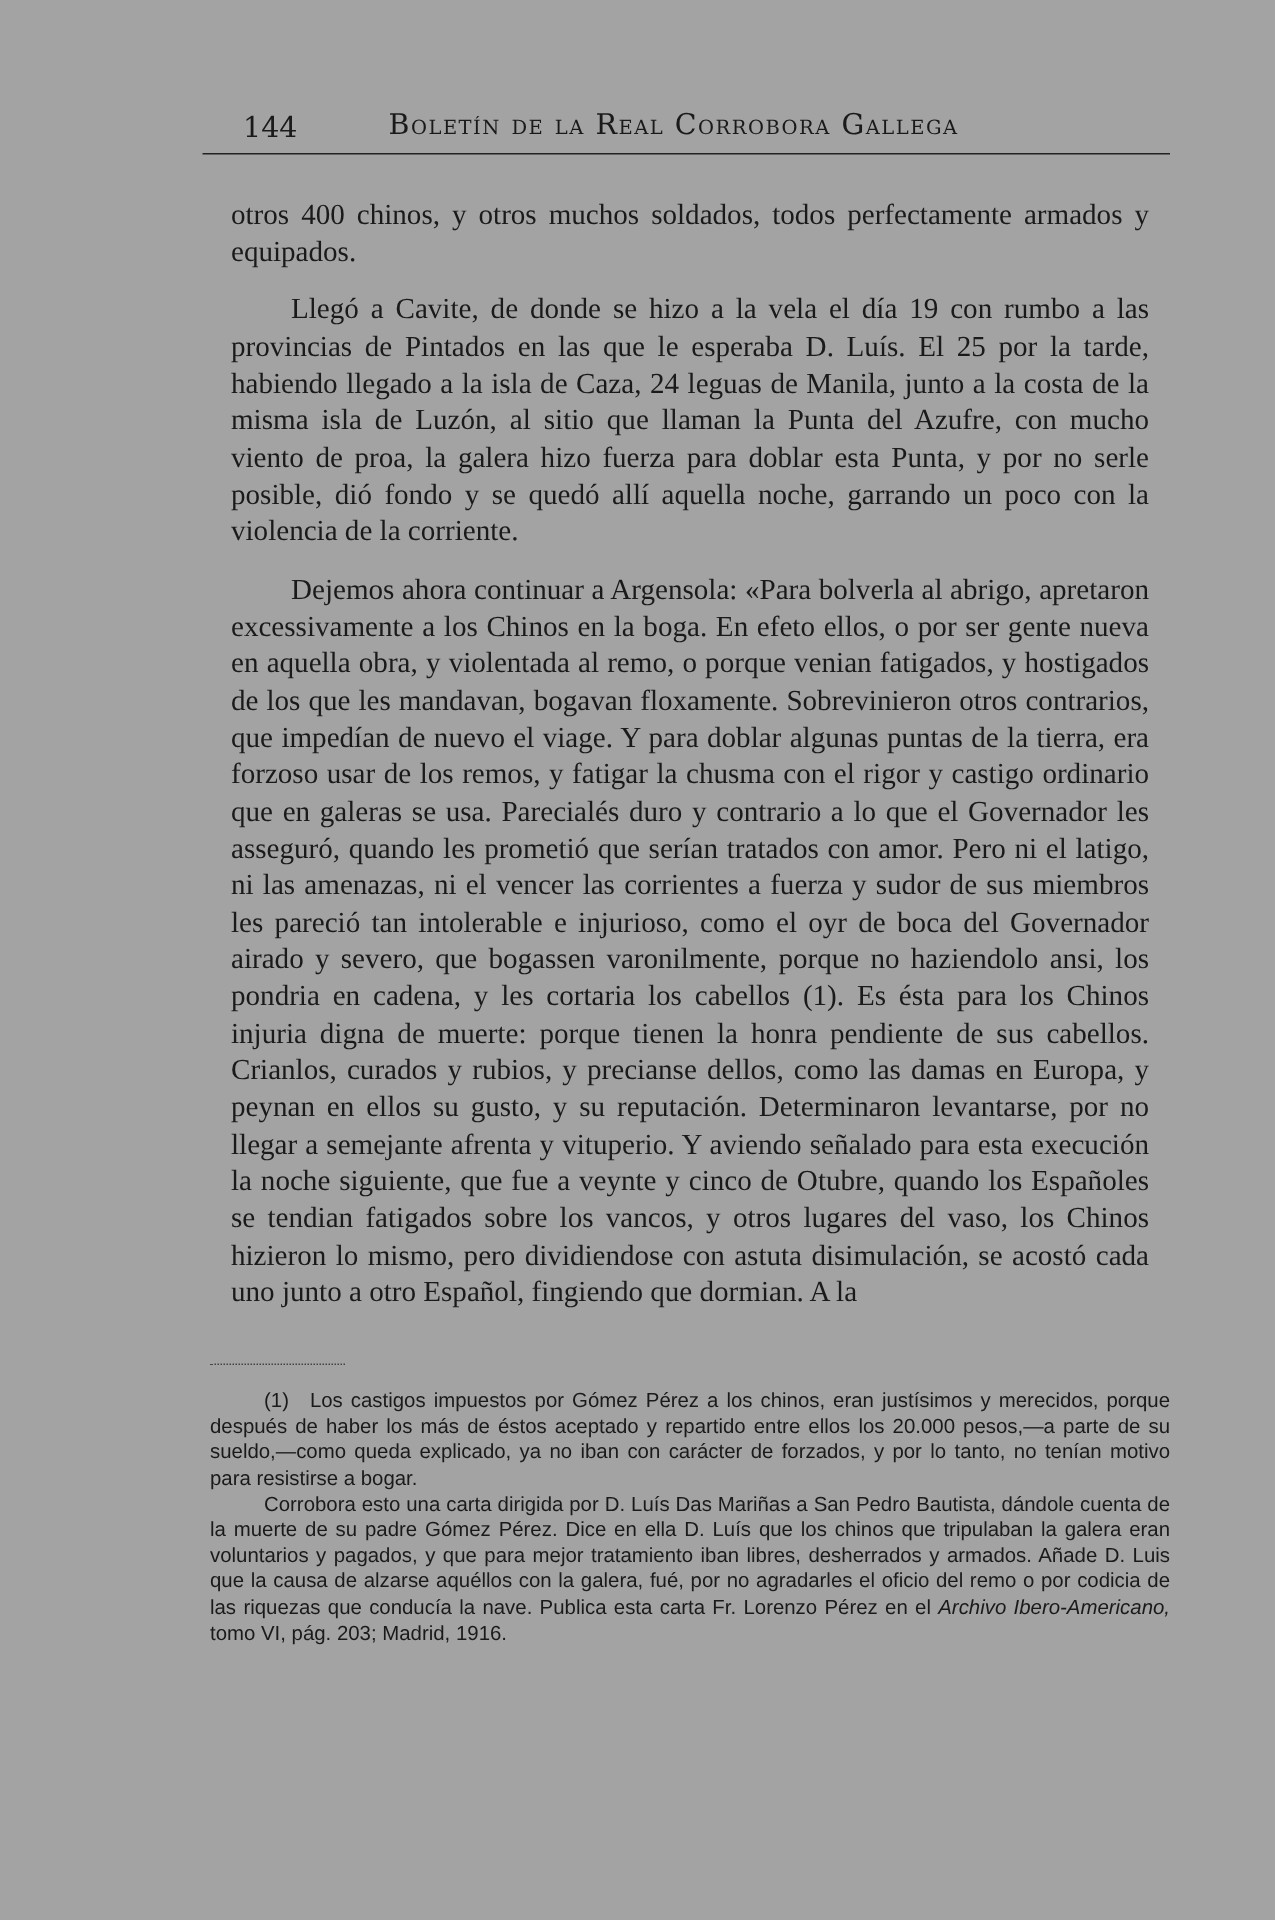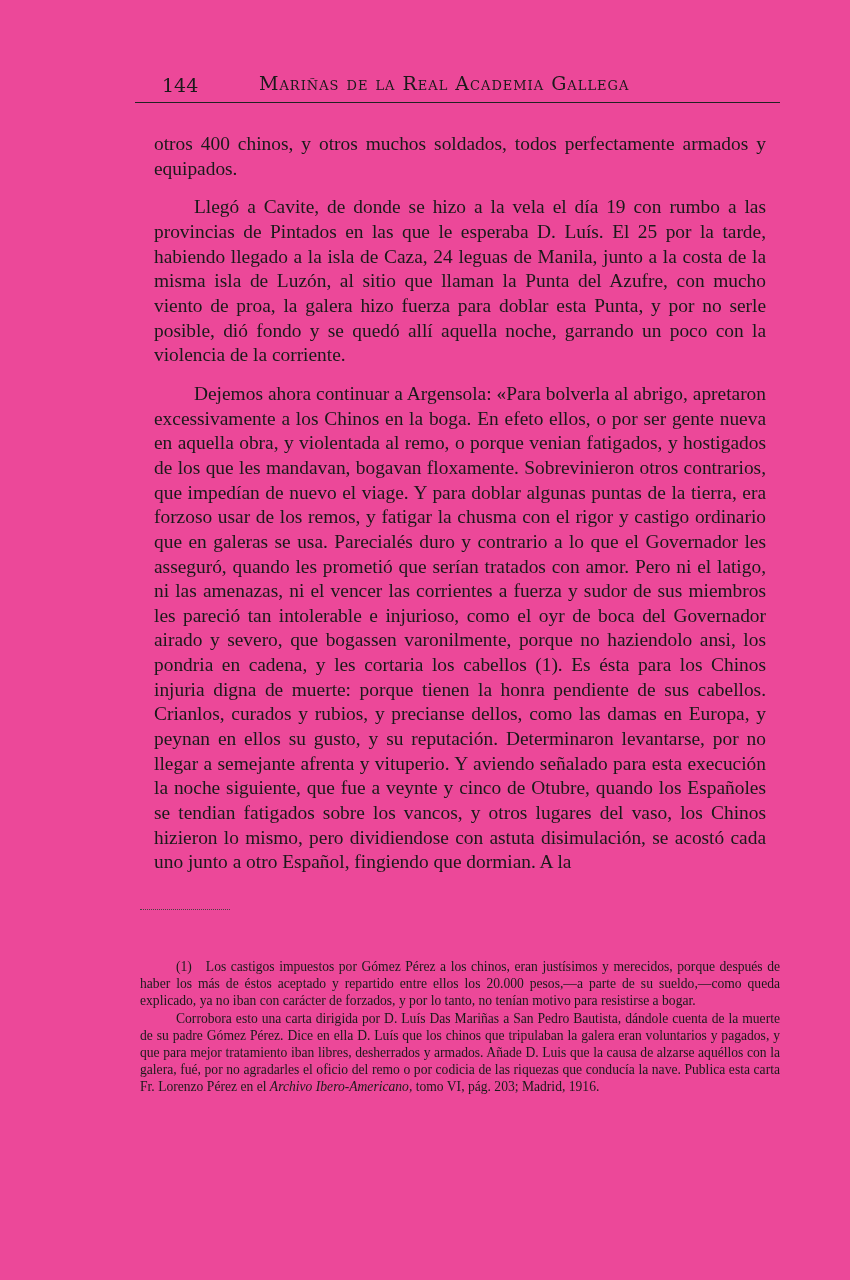--- a/index.html
+++ b/index.html
@@ -1,37 +1,37 @@
 <!DOCTYPE html>
 <html><head>
 <meta charset="utf-8">
 <style>
   html, body { margin: 0; padding: 0; background: #ffffff; }
   body { width: 850px; height: 1280px; position: relative; overflow: hidden; color: #1a1a1a; }
-  .page { position: absolute; left: 0; top: 0; width: 850px; height: 1280px; background: #ec4899; }
+  .page { position: absolute; left: 0; top: 0; width: 850px; height: 1280px; background: #a3a3a3; }
   .header { position: absolute; left: 137px; top: 72px; width: 640px; height: 30px; }
   .page-number { position: absolute; left: 25px; top: 2px; font-family: "DejaVu Serif", serif; font-size: 19px; }
   .running-title { position: absolute; left: 122px; top: 0px; font-family: "DejaVu Serif", serif; font-size: 19px; letter-spacing: 1px; font-variant: small-caps; }
   .header-rule { position: absolute; left: 135px; top: 102px; width: 645px; height: 0; border-top: 1.5px solid #222; }
   .body-text { position: absolute; left: 140px; top: 118px; width: 640px; font-family: "Liberation Serif", serif; font-size: 19.4px; line-height: 24.65px; text-align: justify; }
   .body-text p { margin: 14px; }
   .body-text p.indent { text-indent: 40px; }
   .fn-rule { position: absolute; left: 140px; top: 909px; width: 90px; height: 0; border-top: 1px dotted #444; }
-  .footnotes { position: absolute; left: 140px; top: 958px; width: 640px; font-family: Liberation Serif, serif; font-size: 13.6px; line-height: 17.2px; text-align: justify; }
+  .footnotes { position: absolute; left: 140px; top: 925px; width: 640px; font-family: Liberation Sans, sans-serif; font-size: 13.6px; line-height: 17.2px; text-align: justify; }
   .footnotes p { margin: 0; text-indent: 36px; }
   .fn-marker { margin-right: 14px; }
   .italic { font-style: italic; margin-top: 20px; }
 </style>
 </head>
 <body>
 
 <div class="page">
   <div class="header">
     <span class="page-number">144</span>
-    <span class="running-title">Mariñas de la Real Academia Gallega</span>
+    <span class="running-title">Boletín de la Real Corrobora Gallega</span>
   </div>
   <div class="header-rule"></div>
 
   <div class="body-text">
     <p>otros 400 chinos, y otros muchos soldados, todos perfectamente armados y equipados.</p>
     <p class="indent">Llegó a Cavite, de donde se hizo a la vela el día 19 con rumbo a las provincias de Pintados en las que le esperaba D. Luís. El 25 por la tarde, habiendo llegado a la isla de Caza, 24 leguas de Manila, junto a la costa de la misma isla de Luzón, al sitio que llaman la Punta del Azufre, con mucho viento de proa, la galera hizo fuerza para doblar esta Punta, y por no serle posible, dió fondo y se quedó allí aquella noche, garrando un poco con la violencia de la corriente.</p>
     <p class="indent">Dejemos ahora continuar a Argensola: «Para bolverla al abrigo, apretaron excessivamente a los Chinos en la boga. En efeto ellos, o por ser gente nueva en aquella obra, y violentada al remo, o porque venian fatigados, y hostigados de los que les mandavan, bogavan floxamente. Sobrevinieron otros contrarios, que impedían de nuevo el viage. Y para doblar algunas puntas de la tierra, era forzoso usar de los remos, y fatigar la chusma con el rigor y castigo ordinario que en galeras se usa. Parecialés duro y contrario a lo que el Governador les asseguró, quando les prometió que serían tratados con amor. Pero ni el latigo, ni las amenazas, ni el vencer las corrientes a fuerza y sudor de sus miembros les pareció tan intolerable e injurioso, como el oyr de boca del Governador airado y severo, que bogassen varonilmente, porque no haziendolo ansi, los pondria en cadena, y les cortaria los cabellos (1). Es ésta para los Chinos injuria digna de muerte: porque tienen la honra pendiente de sus cabellos. Crianlos, curados y rubios, y precianse dellos, como las damas en Europa, y peynan en ellos su gusto, y su reputación. Determinaron levantarse, por no llegar a semejante afrenta y vituperio. Y aviendo señalado para esta execución la noche siguiente, que fue a veynte y cinco de Otubre, quando los Españoles se tendian fatigados sobre los vancos, y otros lugares del vaso, los Chinos hizieron lo mismo, pero dividiendose con astuta disimulación, se acostó cada uno junto a otro Español, fingiendo que dormian. A la</p>
   </div>
 
   <div class="fn-rule"></div>

